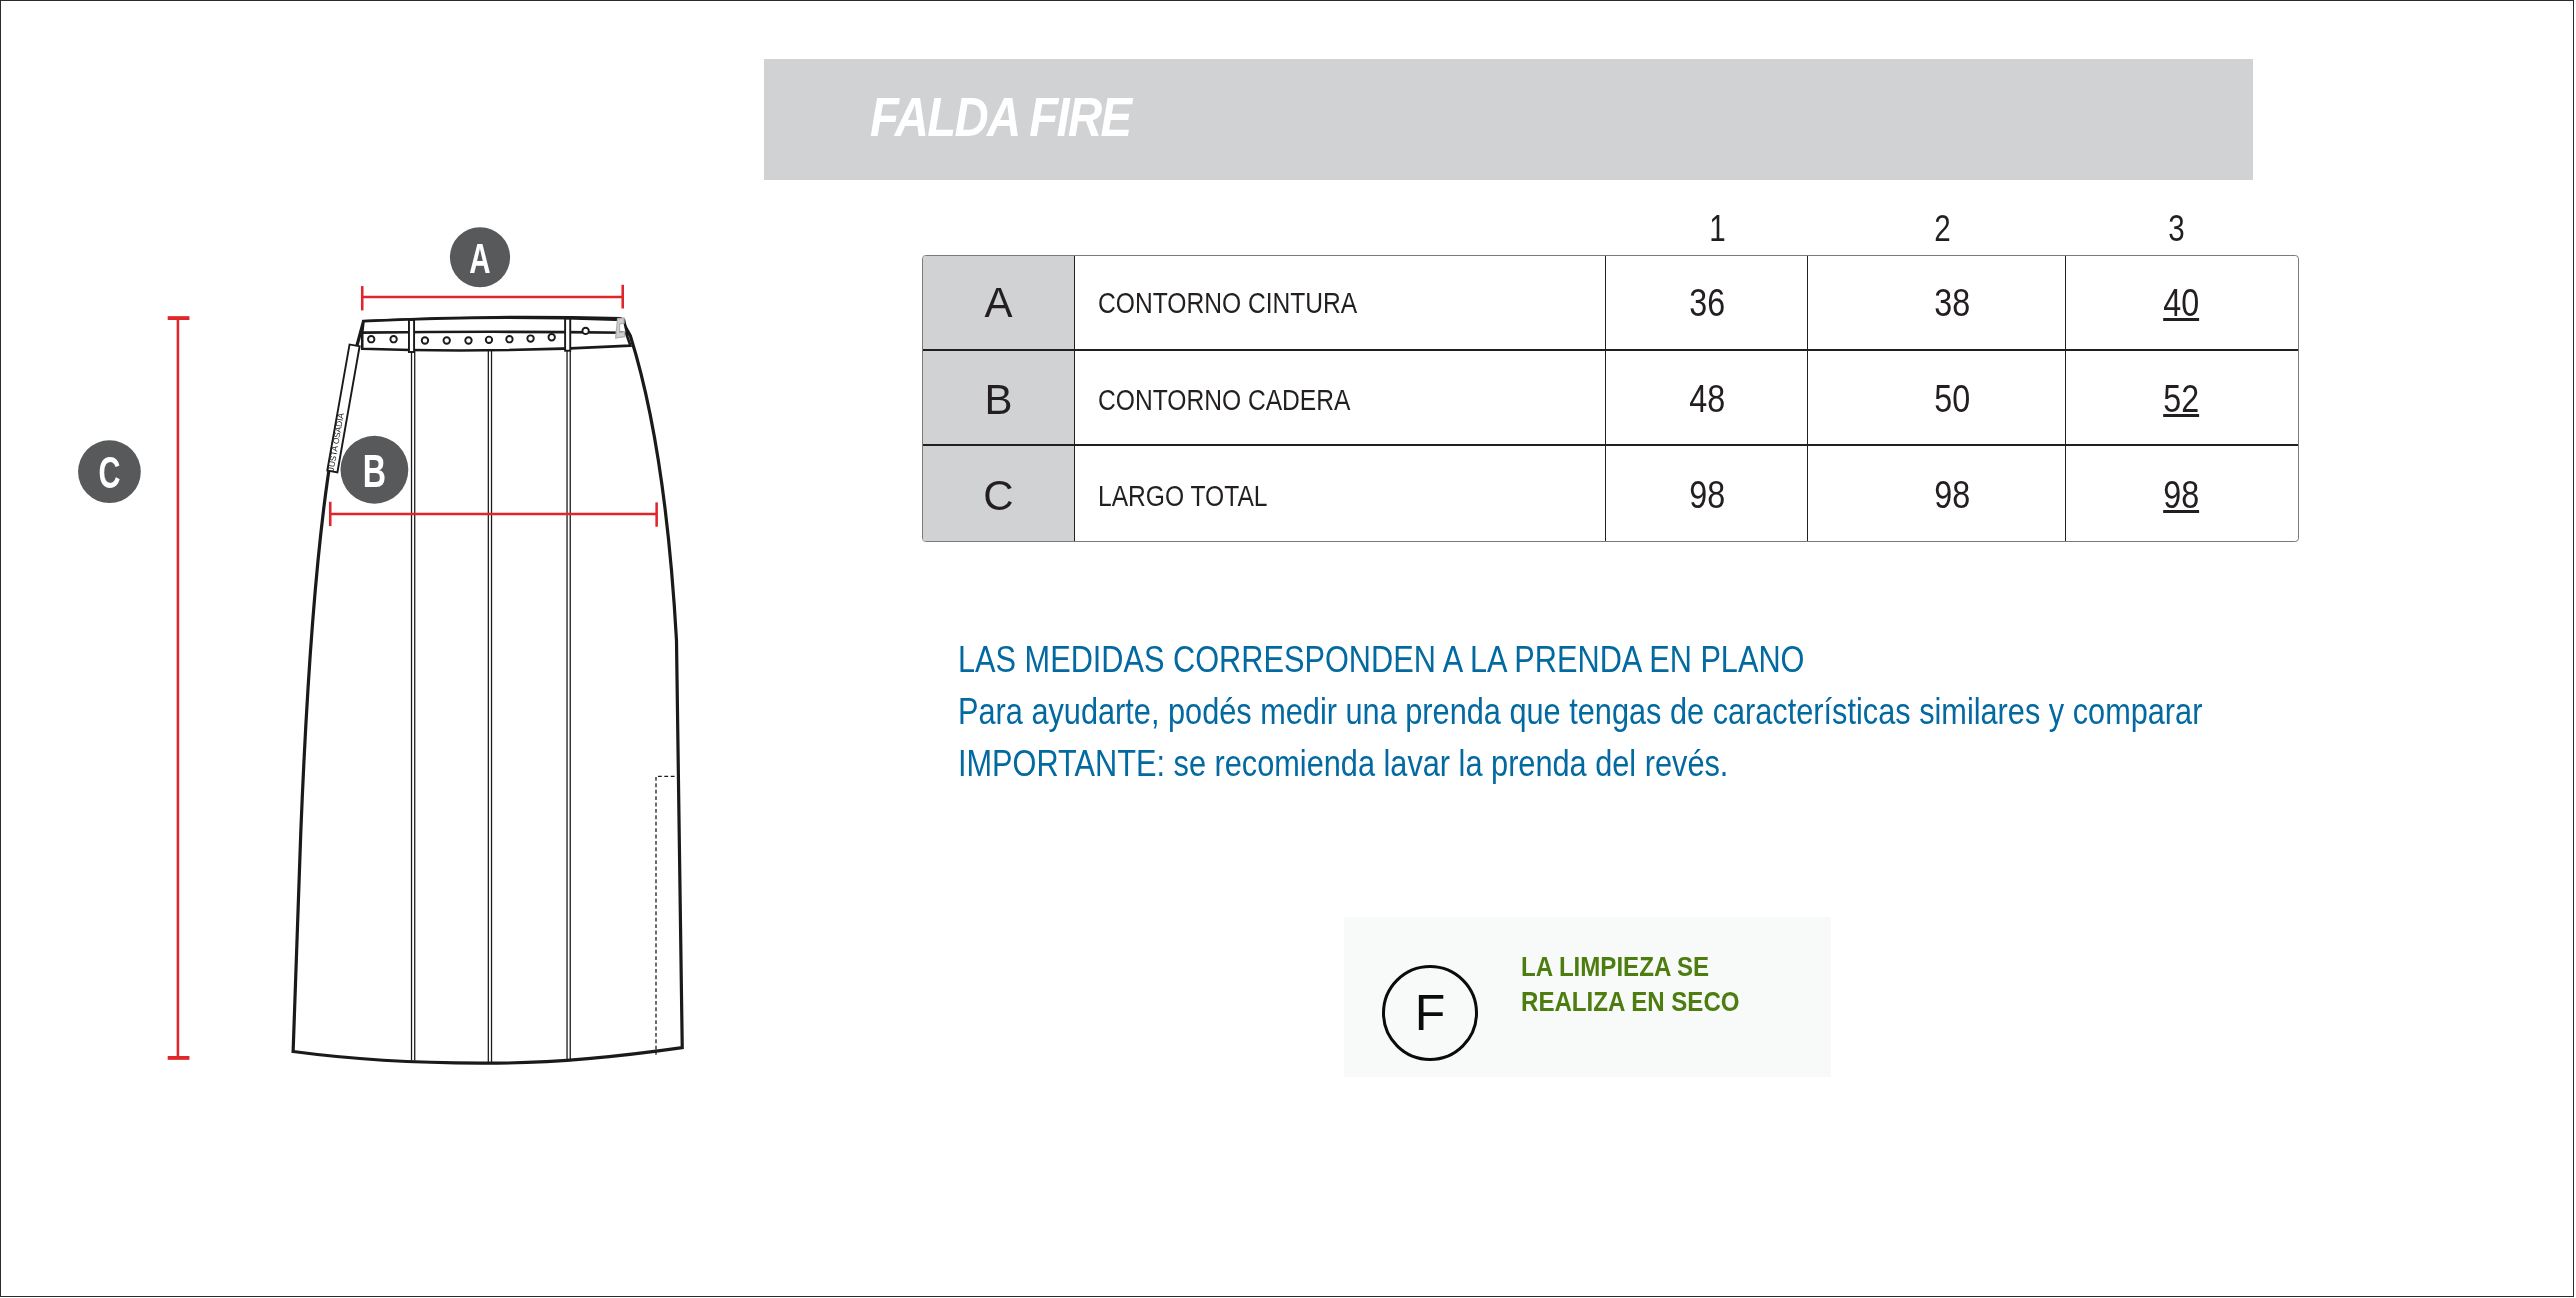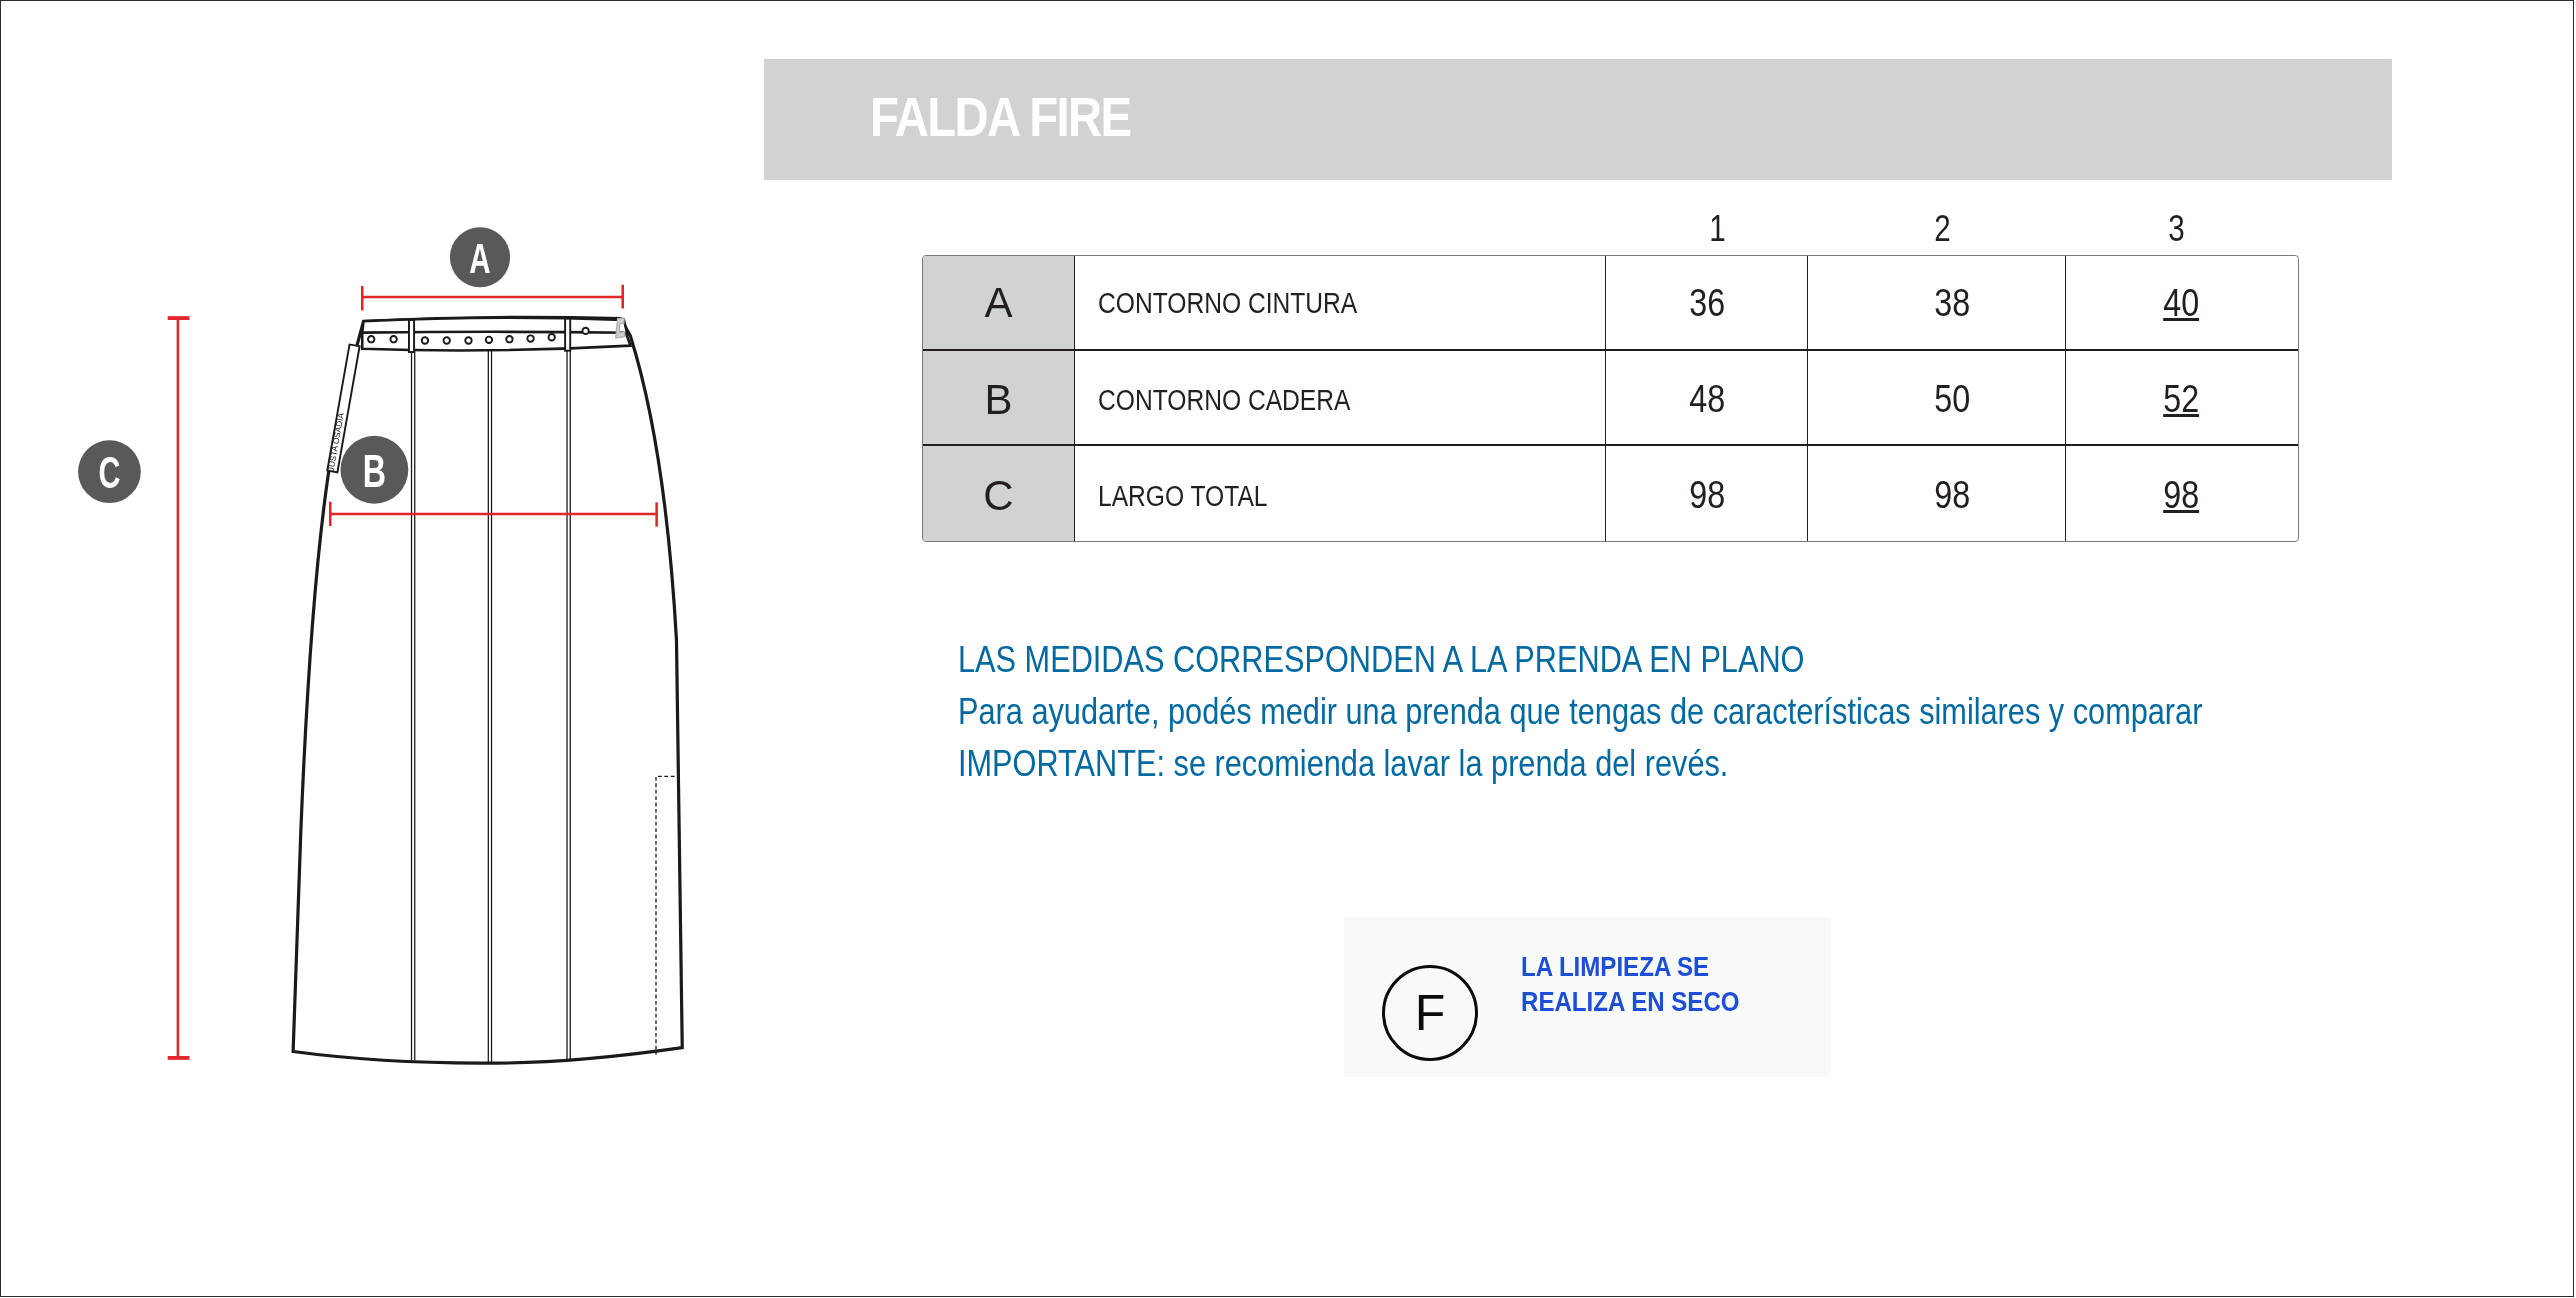--- a/index.html
+++ b/index.html
@@ -4,21 +4,21 @@
 <style>
   html, body { margin: 0; padding: 0; }
   body {
     width: 2576px; height: 1299px; position: relative; overflow: hidden;
     background: #ffffff; font-family: "Liberation Sans", sans-serif; color: #231f20;
   }
   .frame { position: absolute; left: 0; top: 0; width: 2572px; height: 1295px; border: 1.9px solid #2b2b2b; box-sizing: content-box; }
   .abs { position: absolute; }
 
   
-  .header-bar { left: 764px; top: 59px; width: 1628px; height: 121px; background: #d1d2d4; }
+  .header-bar { left: 764px; top: 59px; width: 1489px; height: 121px; background: #d1d2d4; font-style: italic; }
   .header-title { left: 106px; top: 31px; font-size: 55px; font-weight: bold; color: #ffffff; letter-spacing: -1.9px; line-height: 1; white-space: nowrap; transform: scaleX(0.86); transform-origin: left top; }
 
   
   .size-label { top: 210px; font-size: 37px; line-height: 1; color: #231f20; width: 77px; text-align: center; transform: scaleX(0.8); }
 
   
   .size-table { left: 922px; top: 255px; width: 1377px; height: 287px; border: 1.9px solid #7a7a7a; border-radius: 3.8px; box-sizing: border-box; overflow: hidden; }
   .row { position: absolute; left: 0; width: 100%; display: block; }
   .row + .row { border-top: 2.6px solid #231f20; }
   .cell { position: absolute; top: 0; height: 100%; box-sizing: border-box; display: flex; align-items: center; }
@@ -31,21 +31,21 @@
   .cell.v2 { left: 916px; width: 227px; border-right: 1.9px solid #231f20; text-align: center; }
   .cell.v3 { left: 1142px; width: 233px; text-decoration: underline; }
 
   
   .notes { left: 958px; top: 634px; font-size: 37px; line-height: 52px; color: #0369a1; white-space: nowrap; }
   .notes div { transform: scaleX(0.83); transform-origin: left center; }
 
   
   .care-box { left: 1344px; top: 917px; width: 487px; height: 160px; background: #f8f9f9; }
   .care-icon { left: 38px; top: 48px; width: 96px; height: 96px; border: 3.8px solid #0b0b0b; border-radius: 50%; box-sizing: border-box; display: flex; align-items: center; justify-content: center; font-size: 50px; color: #0b0b0b; }
-  .care-text { left: 177px; top: 32px; font-size: 28px; font-weight: bold; line-height: 35px; color: #1d4ed8; white-space: nowrap; }
+  .care-text { left: 177px; top: 32px; font-size: 28px; font-weight: bold; line-height: 35px; color: #4d7c0f; white-space: nowrap; }
   .care-text div { transform: scaleX(0.86); transform-origin: left center; }
 
   
   .illustration { left: 0; top: 0; width: 736px; height: 1152px; }
   .badge-text { font-family: "Liberation Sans", sans-serif; font-weight: bold; fill: #ffffff; }
 </style>
 </head>
 <body>
 
 <div class="frame"></div>

